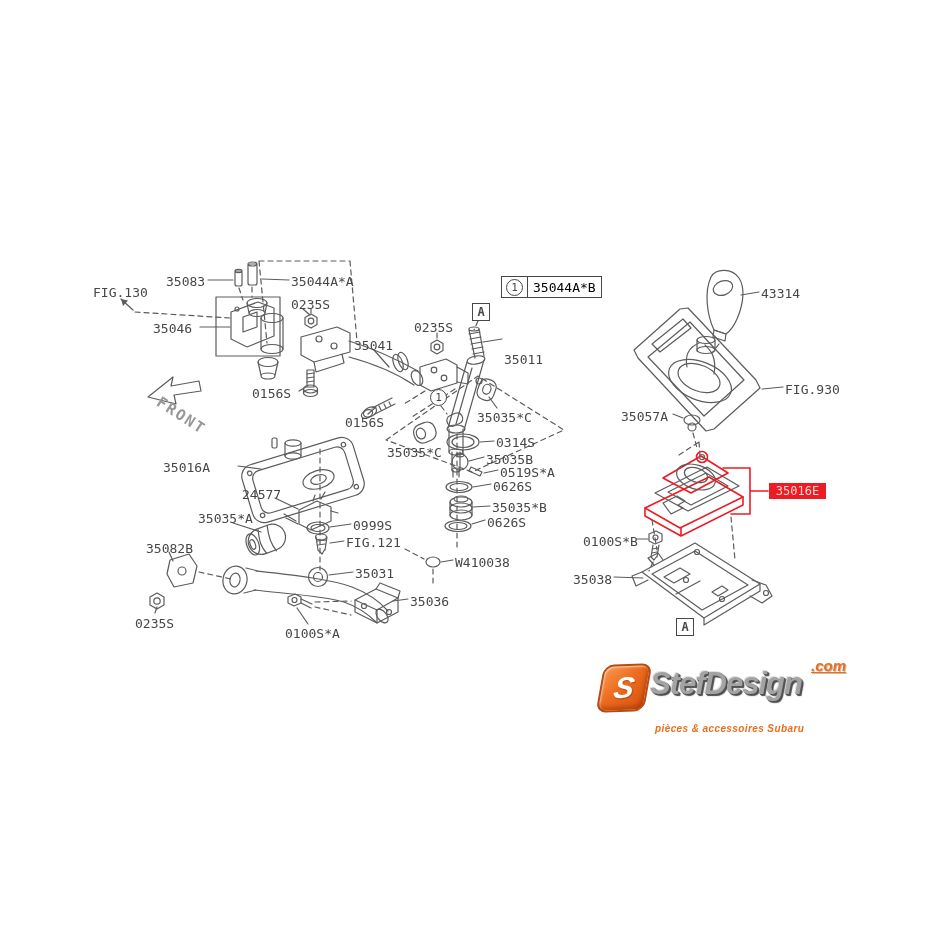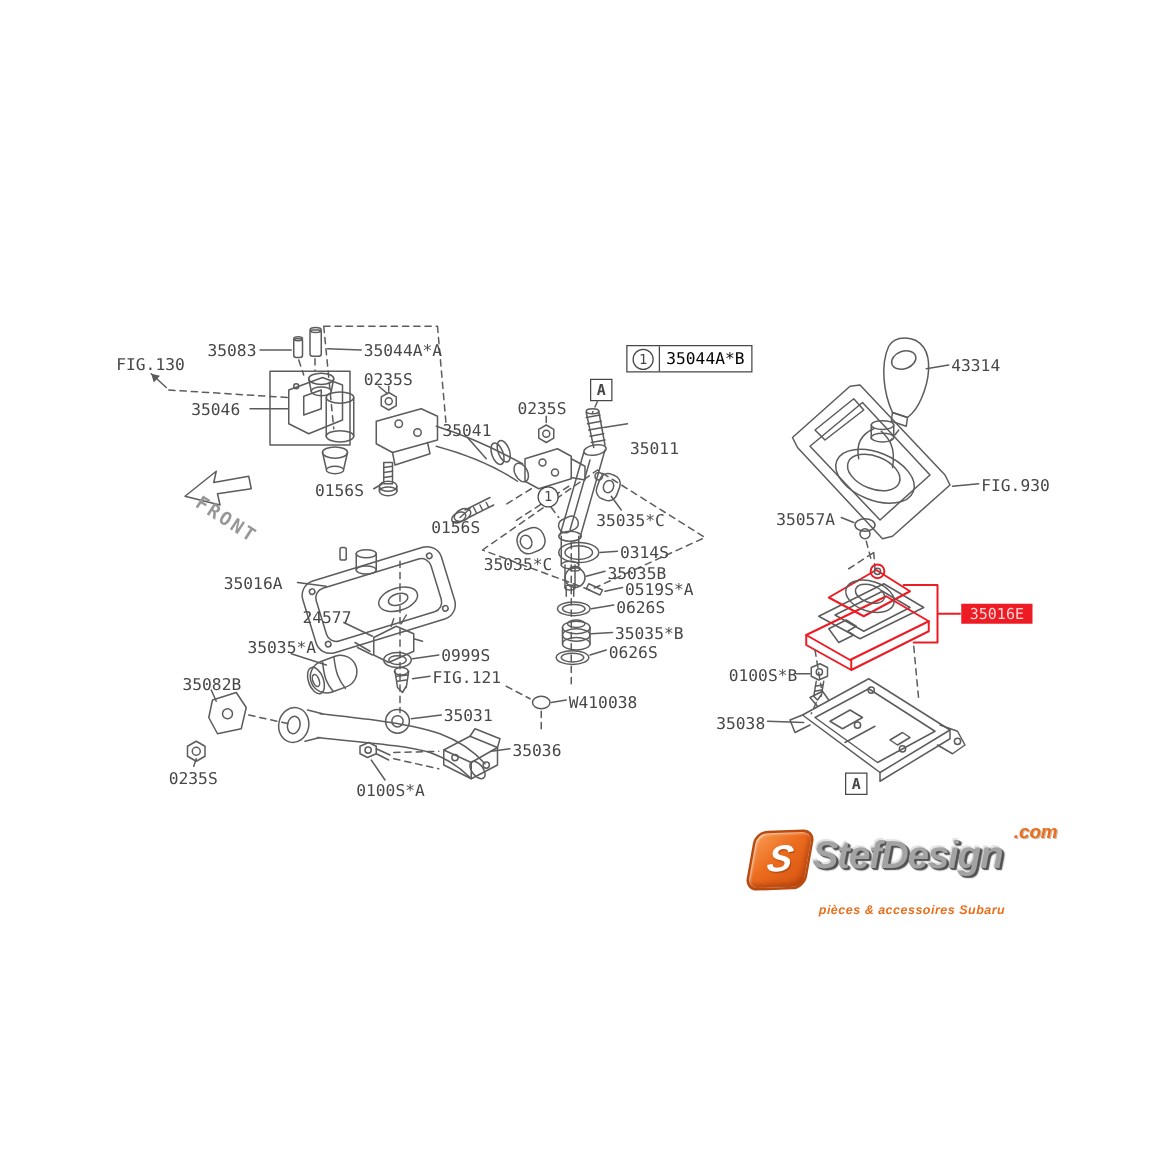--- a/index.html
+++ b/index.html
@@ -33,21 +33,21 @@
                background:linear-gradient(135deg,#f79a50 0%,#ec6c1e 45%,#d65310 100%);
                border:2px solid #b94a10;
                box-shadow:inset 1px 1px 2px rgba(255,255,255,.65), inset -2px -3px 4px rgba(130,40,0,.45);
                display:flex;align-items:center;justify-content:center;}
   .logo .badge span{font:italic bold 30px "Liberation Sans",sans-serif;color:#fff;
                     text-shadow:1px 1px 1px rgba(140,50,0,.6);}
   .logo .word{position:absolute;left:53px;top:7px;font:italic 800 31px "Liberation Sans",sans-serif;
               color:#a3a3a3;letter-spacing:-1px;
               text-shadow:1px 1px 0 #545454,2px 2px 1px #4a4a4a,-1px -1px 0 #e2e2e2;}
   .logo .tld{position:absolute;left:214px;top:-2px;font:italic bold 15px "Liberation Sans",sans-serif;
-             color:#e96f1e;text-shadow:1px 1px 0 rgba(120,50,0,.35);}
+             color:#e96f1e;text-shadow:1px 1px 0 rgba(120,50,0,.35);text-decoration:underline;}
   .logo .tagline{position:absolute;left:58px;top:40px;font:italic bold 10px "Liberation Sans",sans-serif;
                  color:#e96f1e;letter-spacing:.4px;margin-top:24px;}
   .ln{stroke:#5c5c5c;fill:none;stroke-width:1.2;stroke-linecap:round;stroke-linejoin:round;}
   .dash{stroke-dasharray:5 4;}
   .redln{stroke:#ed1c24;fill:none;stroke-width:1.6;stroke-linecap:round;stroke-linejoin:round;}
 </style>
 </head>
 <body>
 
 <div id="stage">
@@ -315,21 +315,21 @@
   <div class="part-label" style="left:504px;top:352px">35011</div>
   <div class="part-label" style="left:477px;top:410px">35035*C</div>
   <div class="part-label" style="left:496px;top:435px">0314S</div>
   <div class="part-label" style="left:387px;top:445px">35035*C</div>
   <div class="part-label" style="left:486px;top:452px">35035B</div>
   <div class="part-label" style="left:500px;top:465px">0519S*A</div>
   <div class="part-label" style="left:493px;top:479px">0626S</div>
   <div class="part-label" style="left:492px;top:500px">35035*B</div>
   <div class="part-label" style="left:487px;top:515px">0626S</div>
   <div class="part-label" style="left:455px;top:555px">W410038</div>
-  <div class="part-label" style="left:179px;top:460px">35016A</div>
+  <div class="part-label" style="left:163px;top:460px">35016A</div>
   <div class="part-label" style="left:242px;top:487px">24577</div>
   <div class="part-label" style="left:198px;top:511px">35035*A</div>
   <div class="part-label" style="left:146px;top:541px">35082B</div>
   <div class="part-label" style="left:353px;top:518px">0999S</div>
   <div class="part-label" style="left:346px;top:535px">FIG.121</div>
   <div class="part-label" style="left:355px;top:566px">35031</div>
   <div class="part-label" style="left:135px;top:616px">0235S</div>
   <div class="part-label" style="left:410px;top:594px">35036</div>
   <div class="part-label" style="left:285px;top:626px">0100S*A</div>
   <div class="part-label" style="left:761px;top:286px">43314</div>

